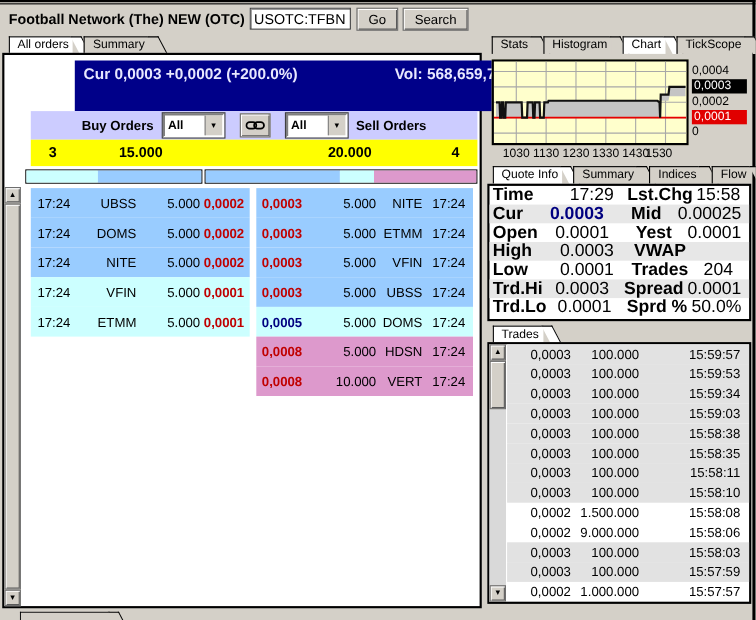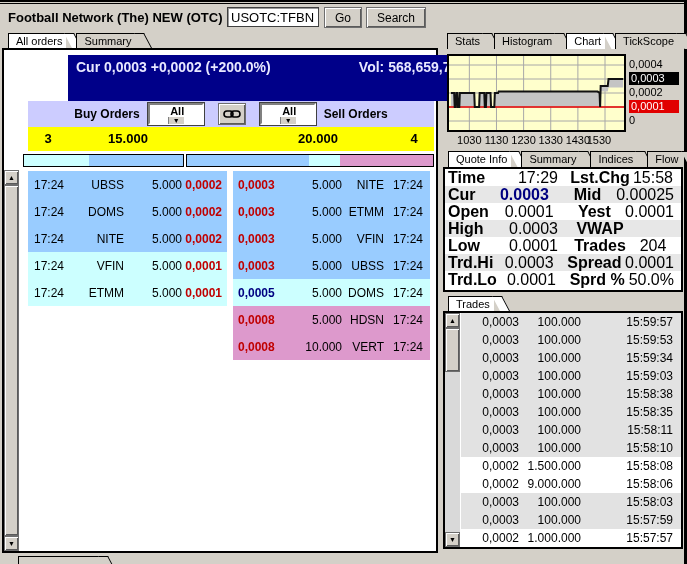--- a/index.html
+++ b/index.html
@@ -42,21 +42,21 @@
 
   
   .leftpanel{left:2px;top:48px;width:432px;height:501px;background:#fff;border:2px solid #000;}
   .navyhdr{left:24px;top:5px;width:406px;height:46px;background:#000089;color:#e8e8ff;
     font-size:14px;font-weight:bold;margin-left:40px;}
   .navyhdr .cur{position:absolute;left:8px;top:4px;}
   .navyhdr .vol{position:absolute;right:8px;top:4px;}
   .ctrlrow{left:24px;top:51px;width:406px;height:26px;background:#ccccff;
     display:flex;align-items:center;justify-content:center;font-size:12px;font-weight:bold;}
   .combo{width:52px;height:18px;background:#fff;border:2px solid;border-color:#808080 #fff #fff #808080;
-    outline:1px solid #404040;display:flex;align-items:center;font-size:11px;font-weight:bold;margin:0 8px;flex-direction:column;}
+    outline:1px solid #404040;display:flex;align-items:center;font-size:11px;font-weight:bold;margin:0 8px;}
   .combo .val{flex:1;padding-left:3px;}
   .combo .drop{width:15px;height:100%;background:#d4d0c8;border-left:1px solid #808080;
     display:flex;align-items:center;justify-content:center;font-size:7px;}
   .chainbtn{width:26px;height:20px;background:#d4d0c8;border:1px solid #6e6e6e;
     box-shadow:inset 1px 1px 0 #fff, inset -1px -1px 0 #5a5a5a;
     display:flex;align-items:center;justify-content:center;margin:0 6px;}
   .yellowrow{left:24px;top:77px;width:406px;height:24px;background:#ffff00;
     font-size:13px;font-weight:bold;}
   .yellowrow span{position:absolute;top:4px;text-align:center;}
   .y-bc{left:0;width:40px;}  .y-bs{left:60px;width:80px;}

